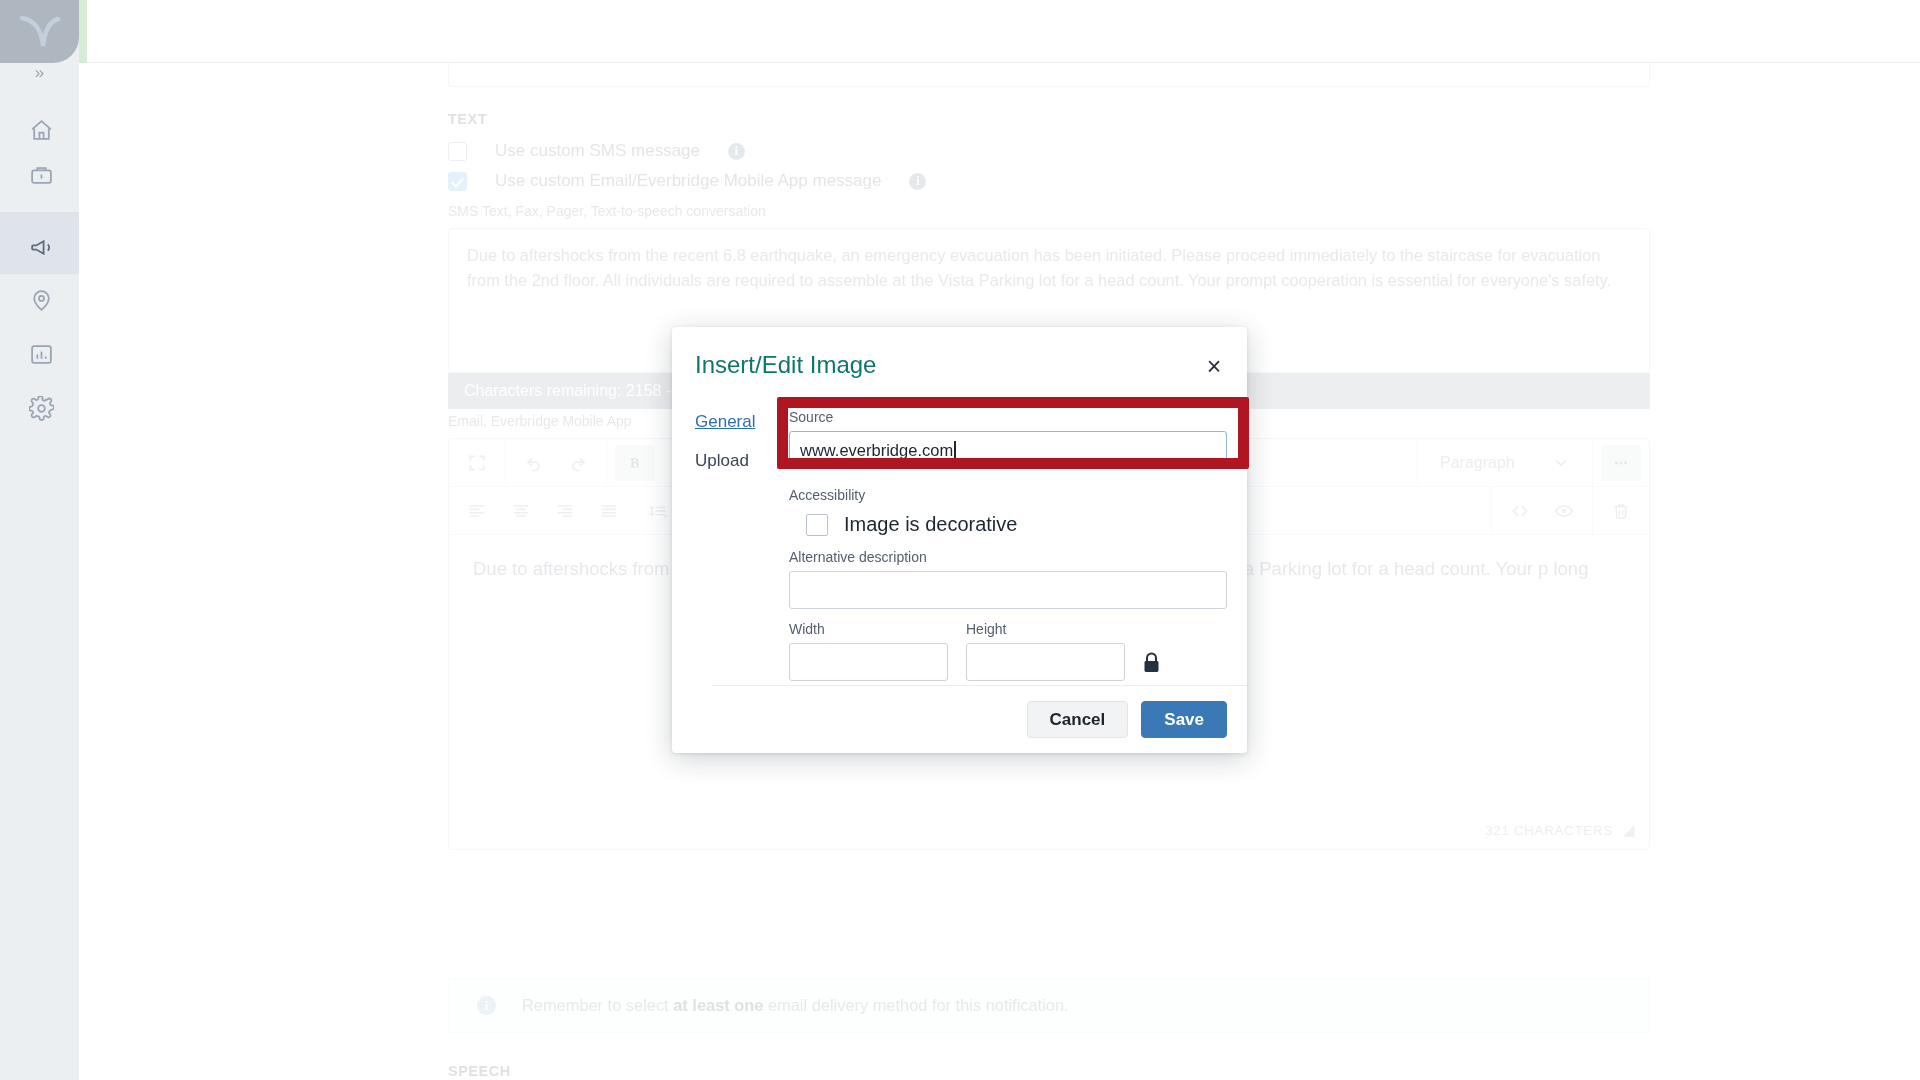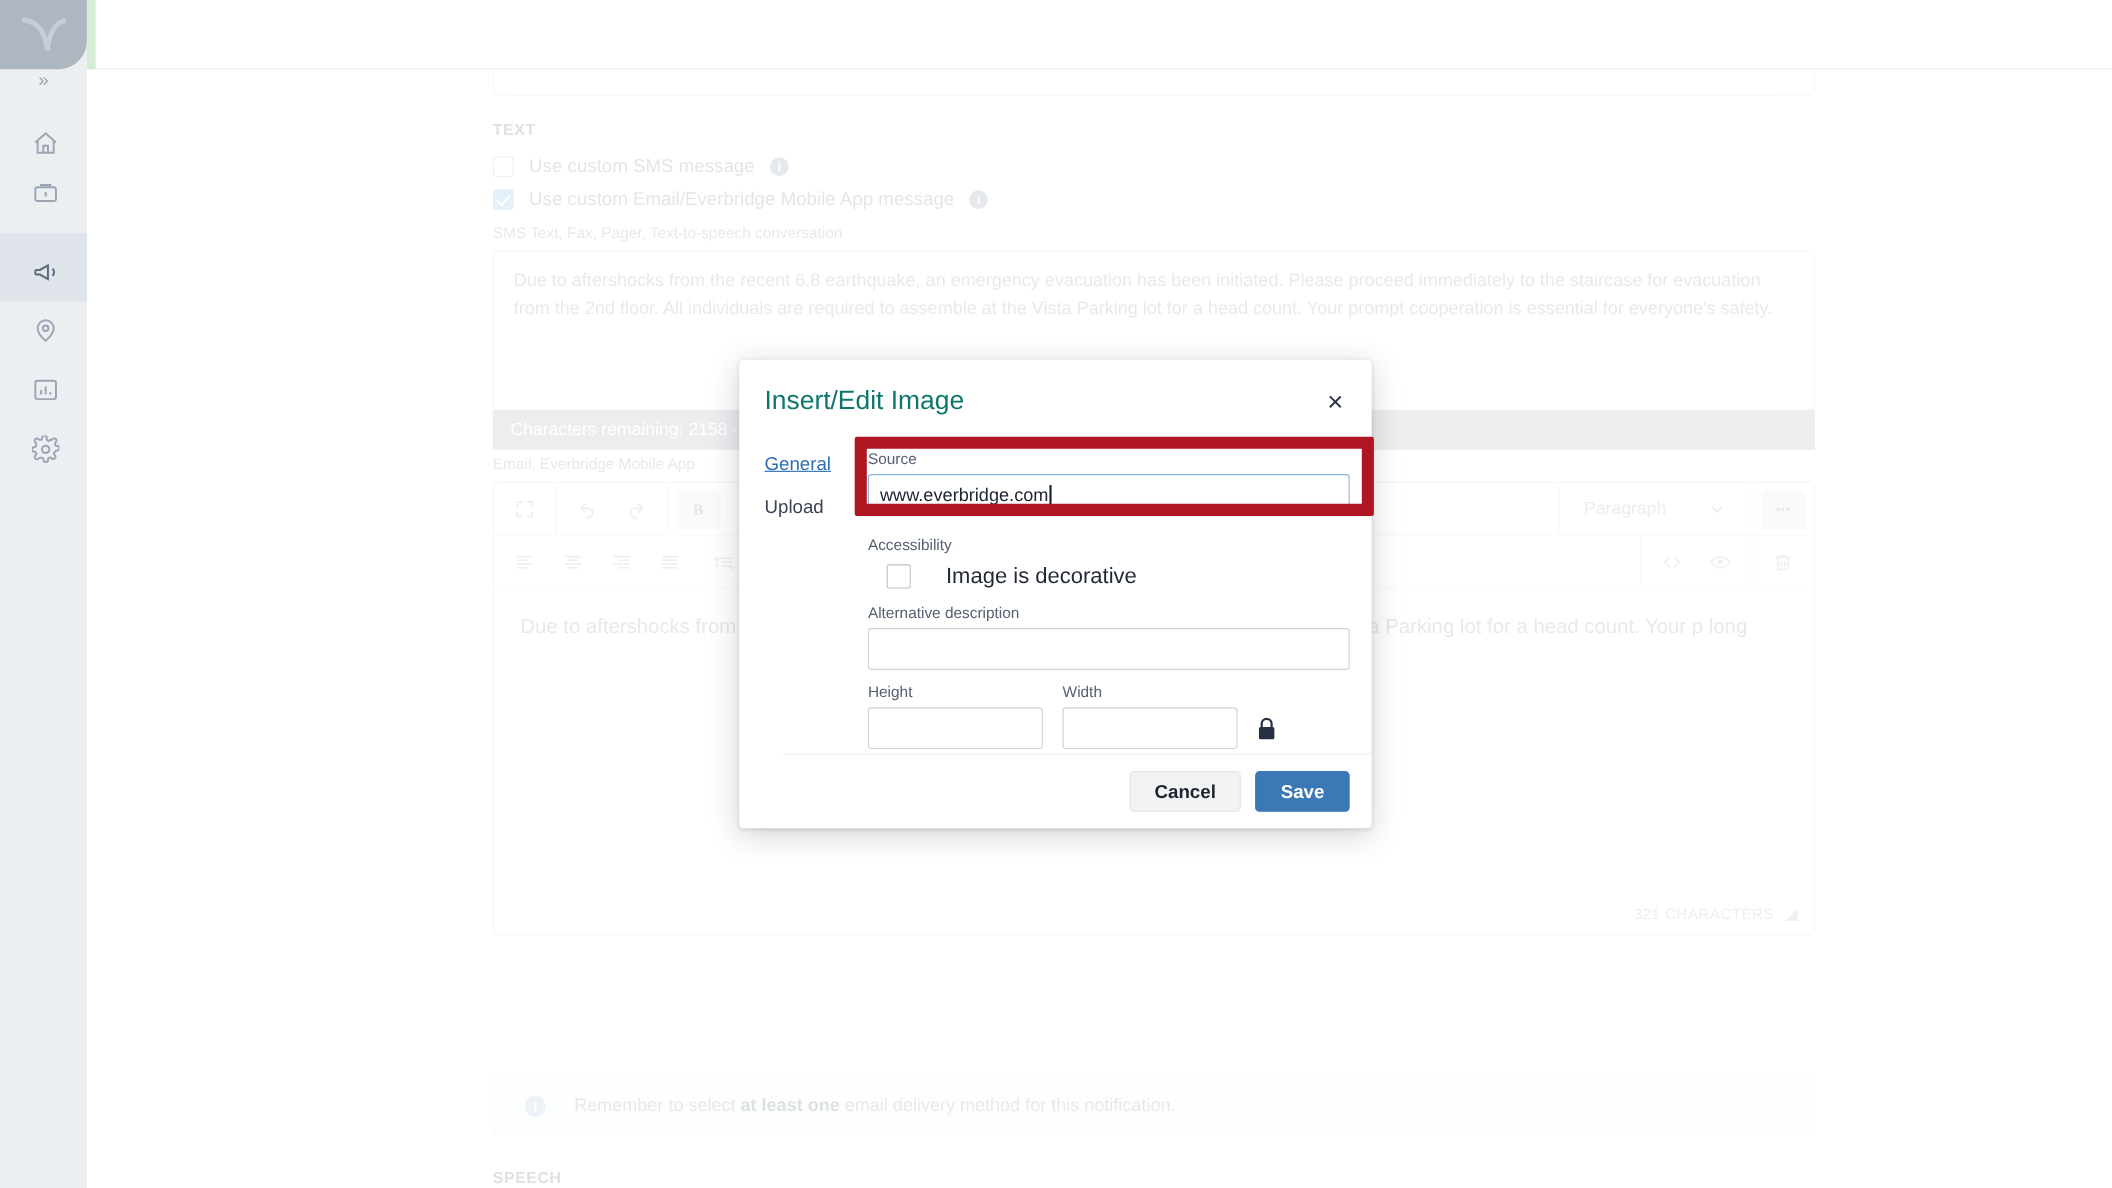--- a/index.html
+++ b/index.html
@@ -97,21 +97,21 @@
     top: 0px; height: 24px;
     border: 1px solid #e3e7ea; border-top: none;
     border-radius: 0 0 4px 4px; background: #fff;
   }
 
   .section-label {
     font-size: 14.5px; font-weight: bold; color: #9aa2ab;
     letter-spacing: .5px;
   }
 
-  .chk-row { display: flex; align-items: center; gap: 14px; }
+  .chk-row { display: flex; align-items: center; gap: 28px; }
   .chk {
     width: 19px; height: 19px; border-radius: 3px;
     border: 1.6px solid #c7ced6; background: #fff; flex: none;
   }
   .chk.checked { background: #aed4f0; border-color: #aed4f0; position: relative; }
   .chk.checked::after {
     content: ""; position: absolute; left: 5px; top: 2px;
     width: 5px; height: 10px; border: solid #fff;
     border-width: 0 2.4px 2.4px 0; transform: rotate(42deg);
   }
@@ -224,21 +224,21 @@
     margin-left: 1px;
   }
   #source-highlight {
     position: absolute; left: 105px; top: 70px;
     width: 472px; height: 72px;
     border: 11px solid #b01522; border-radius: 2px;
     z-index: 60; pointer-events: none;
   }
   #acc-label { margin-top: 18px; }
   #decorative-row {
-    display: flex; gap: 32px; margin-top: 10px; padding-left: 17px;
+    display: flex; align-items: center; gap: 16px; margin-top: 10px; padding-left: 17px;
   }
   #decorative-box {
     width: 22px; height: 22px; border: 1.6px solid #b9c1ca; border-radius: 2px;
     background: #fff; flex: none;
   }
   #decorative-text { font-size: 20px; color: #1f2733; }
   .wh-row { display: flex; align-items: flex-end; gap: 18px; margin-top: 12px; }
   .wh-col { width: 159px; }
   #lock-icon { margin-bottom: 8px; color: #273043; }
   #lock-icon svg { width: 17px; height: 21px; display: block; }
@@ -500,25 +500,25 @@
       <div id="decorative-row">
         <span id="decorative-box"></span>
         <span id="decorative-text">Image is decorative</span>
       </div>
 
       <div class="m-label" style="margin-top:13px">Alternative description</div>
       <div class="m-input"></div>
 
       <div class="wh-row">
         <div class="wh-col">
+          <div class="m-label">Width</div>
+          <div class="m-input"></div>
+        </div>
+        <div class="wh-col">
           <div class="m-label">Height</div>
-          <div class="m-input"></div>
-        </div>
-        <div class="wh-col">
-          <div class="m-label">Width</div>
           <div class="m-input"></div>
         </div>
         <div id="lock-icon">
           <svg viewBox="0 0 17 21">
             <path d="M4 9V6a4.5 4.5 0 019 0v3" fill="none" stroke="currentColor" stroke-width="2"></path>
             <rect x="1.5" y="9" width="14" height="11" rx="1.4" fill="currentColor"></rect>
           </svg>
         </div>
       </div>
     </div>

